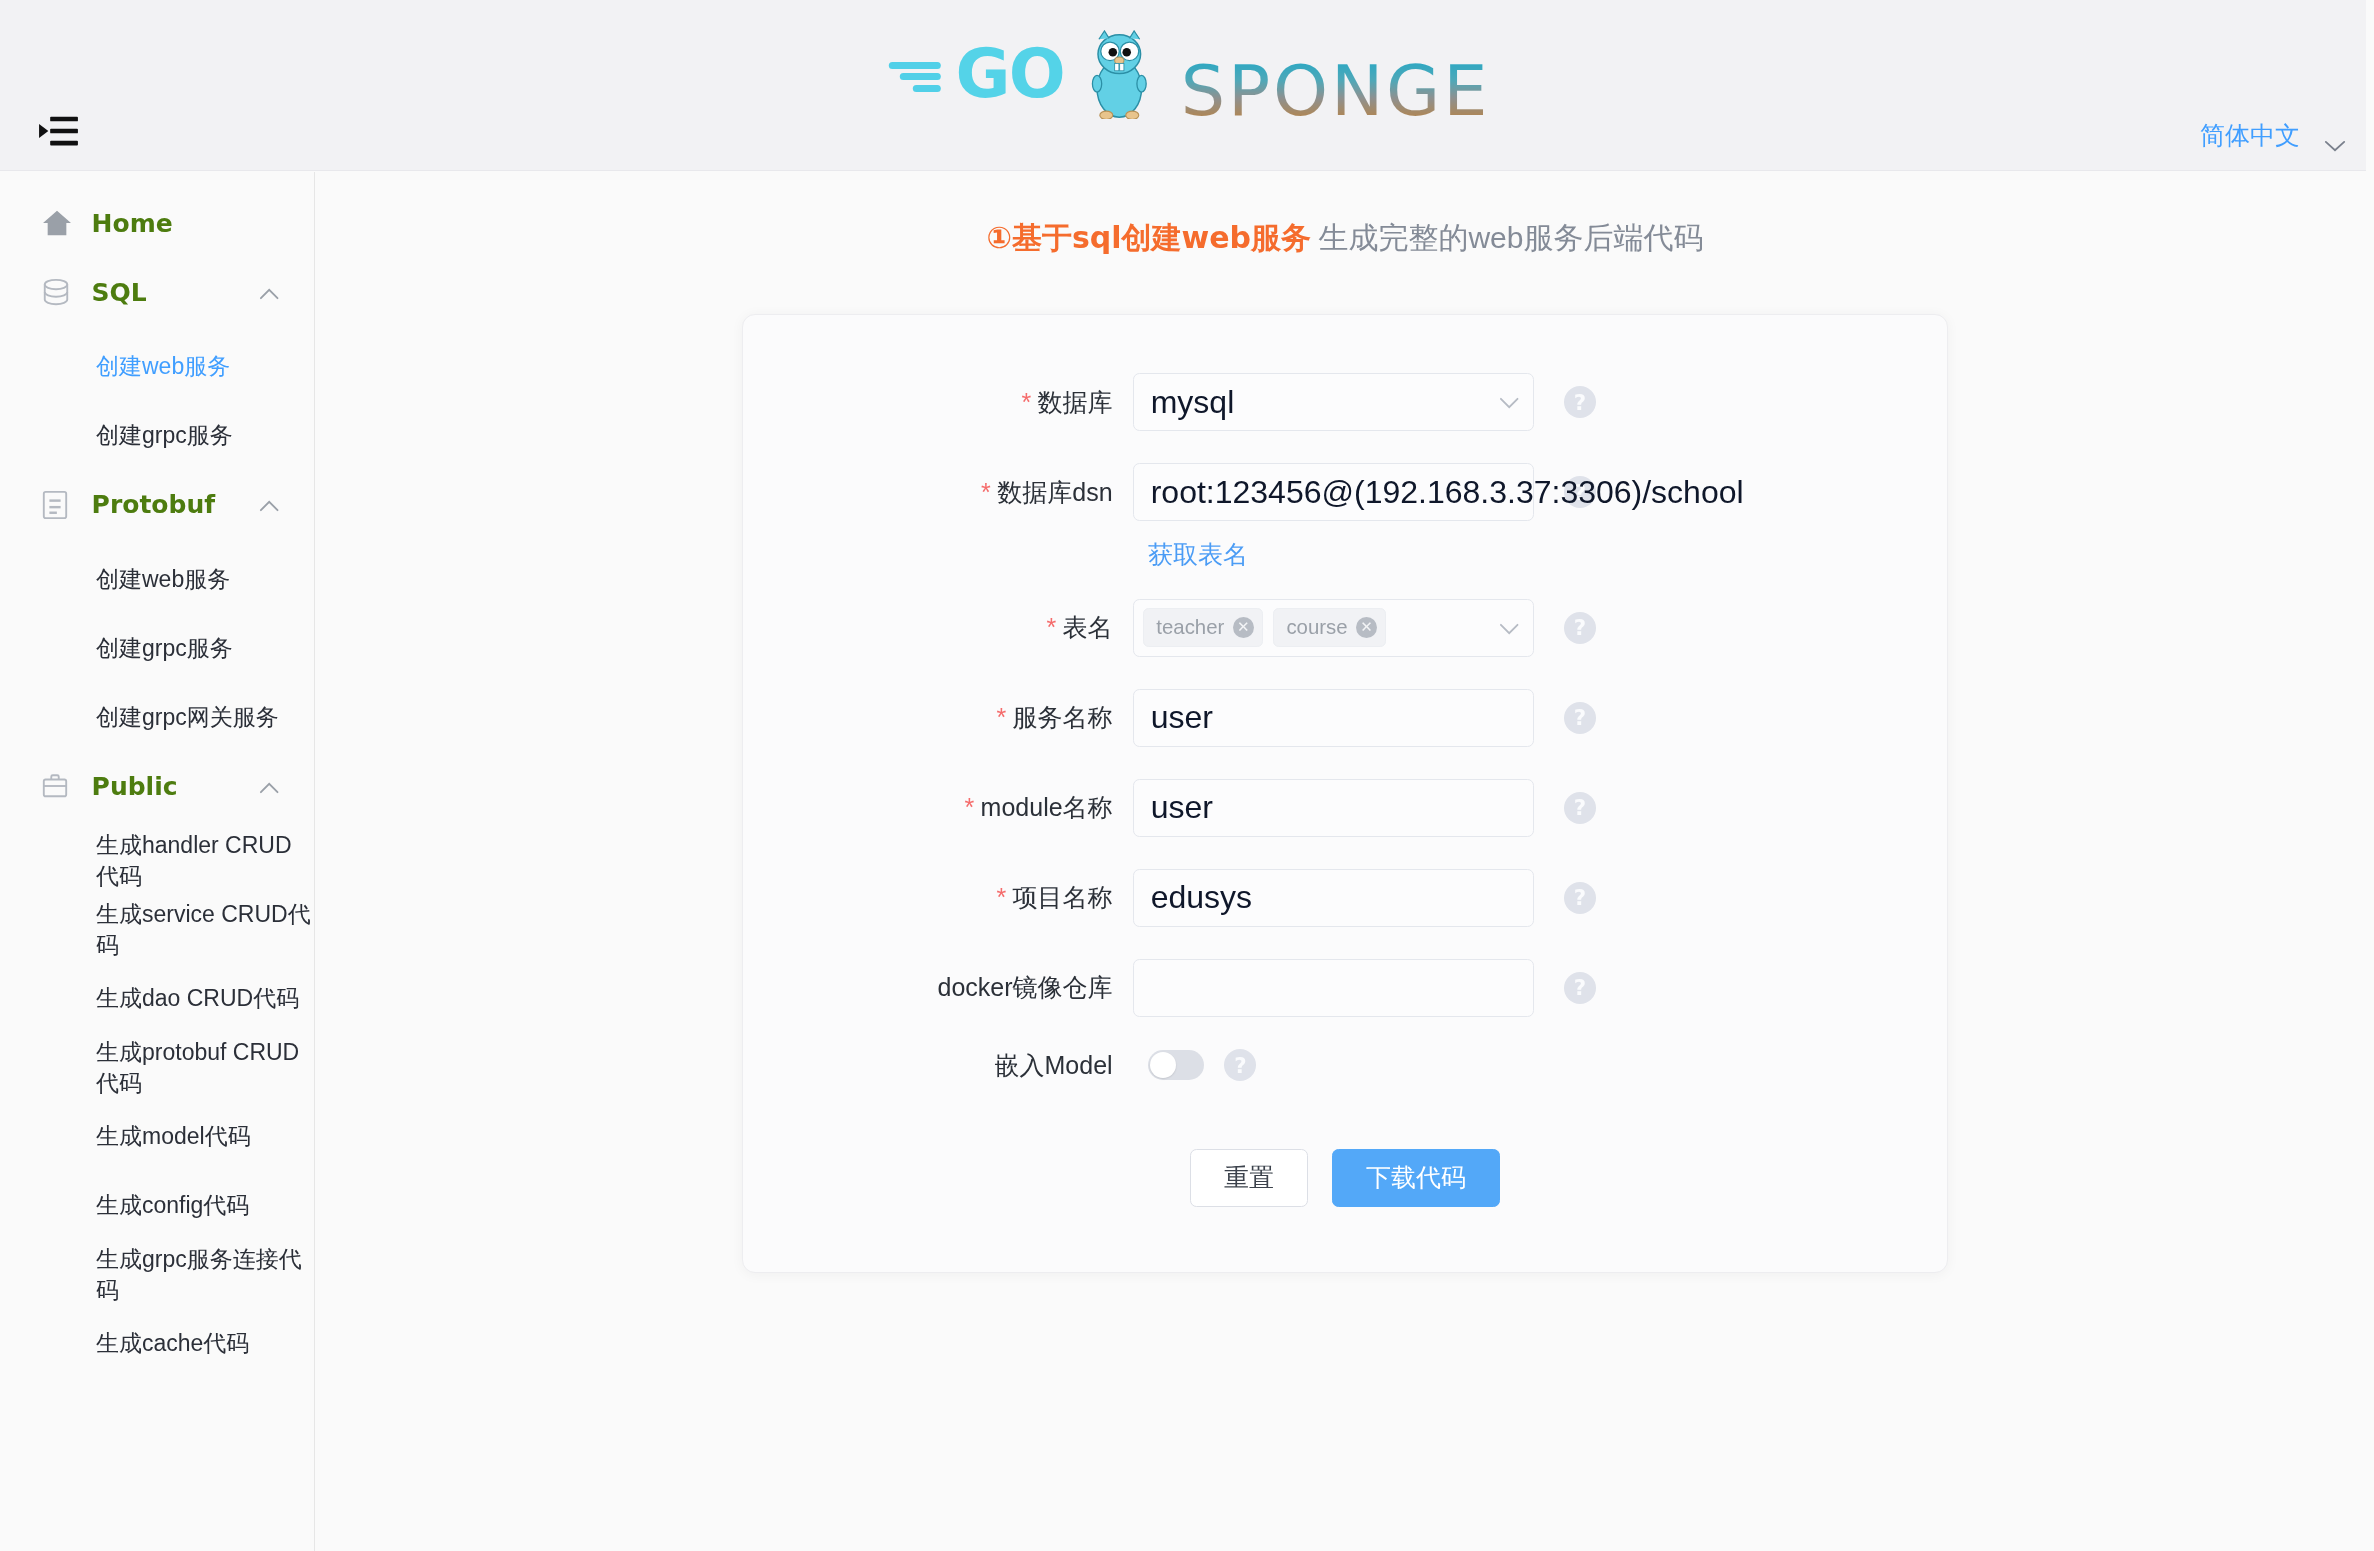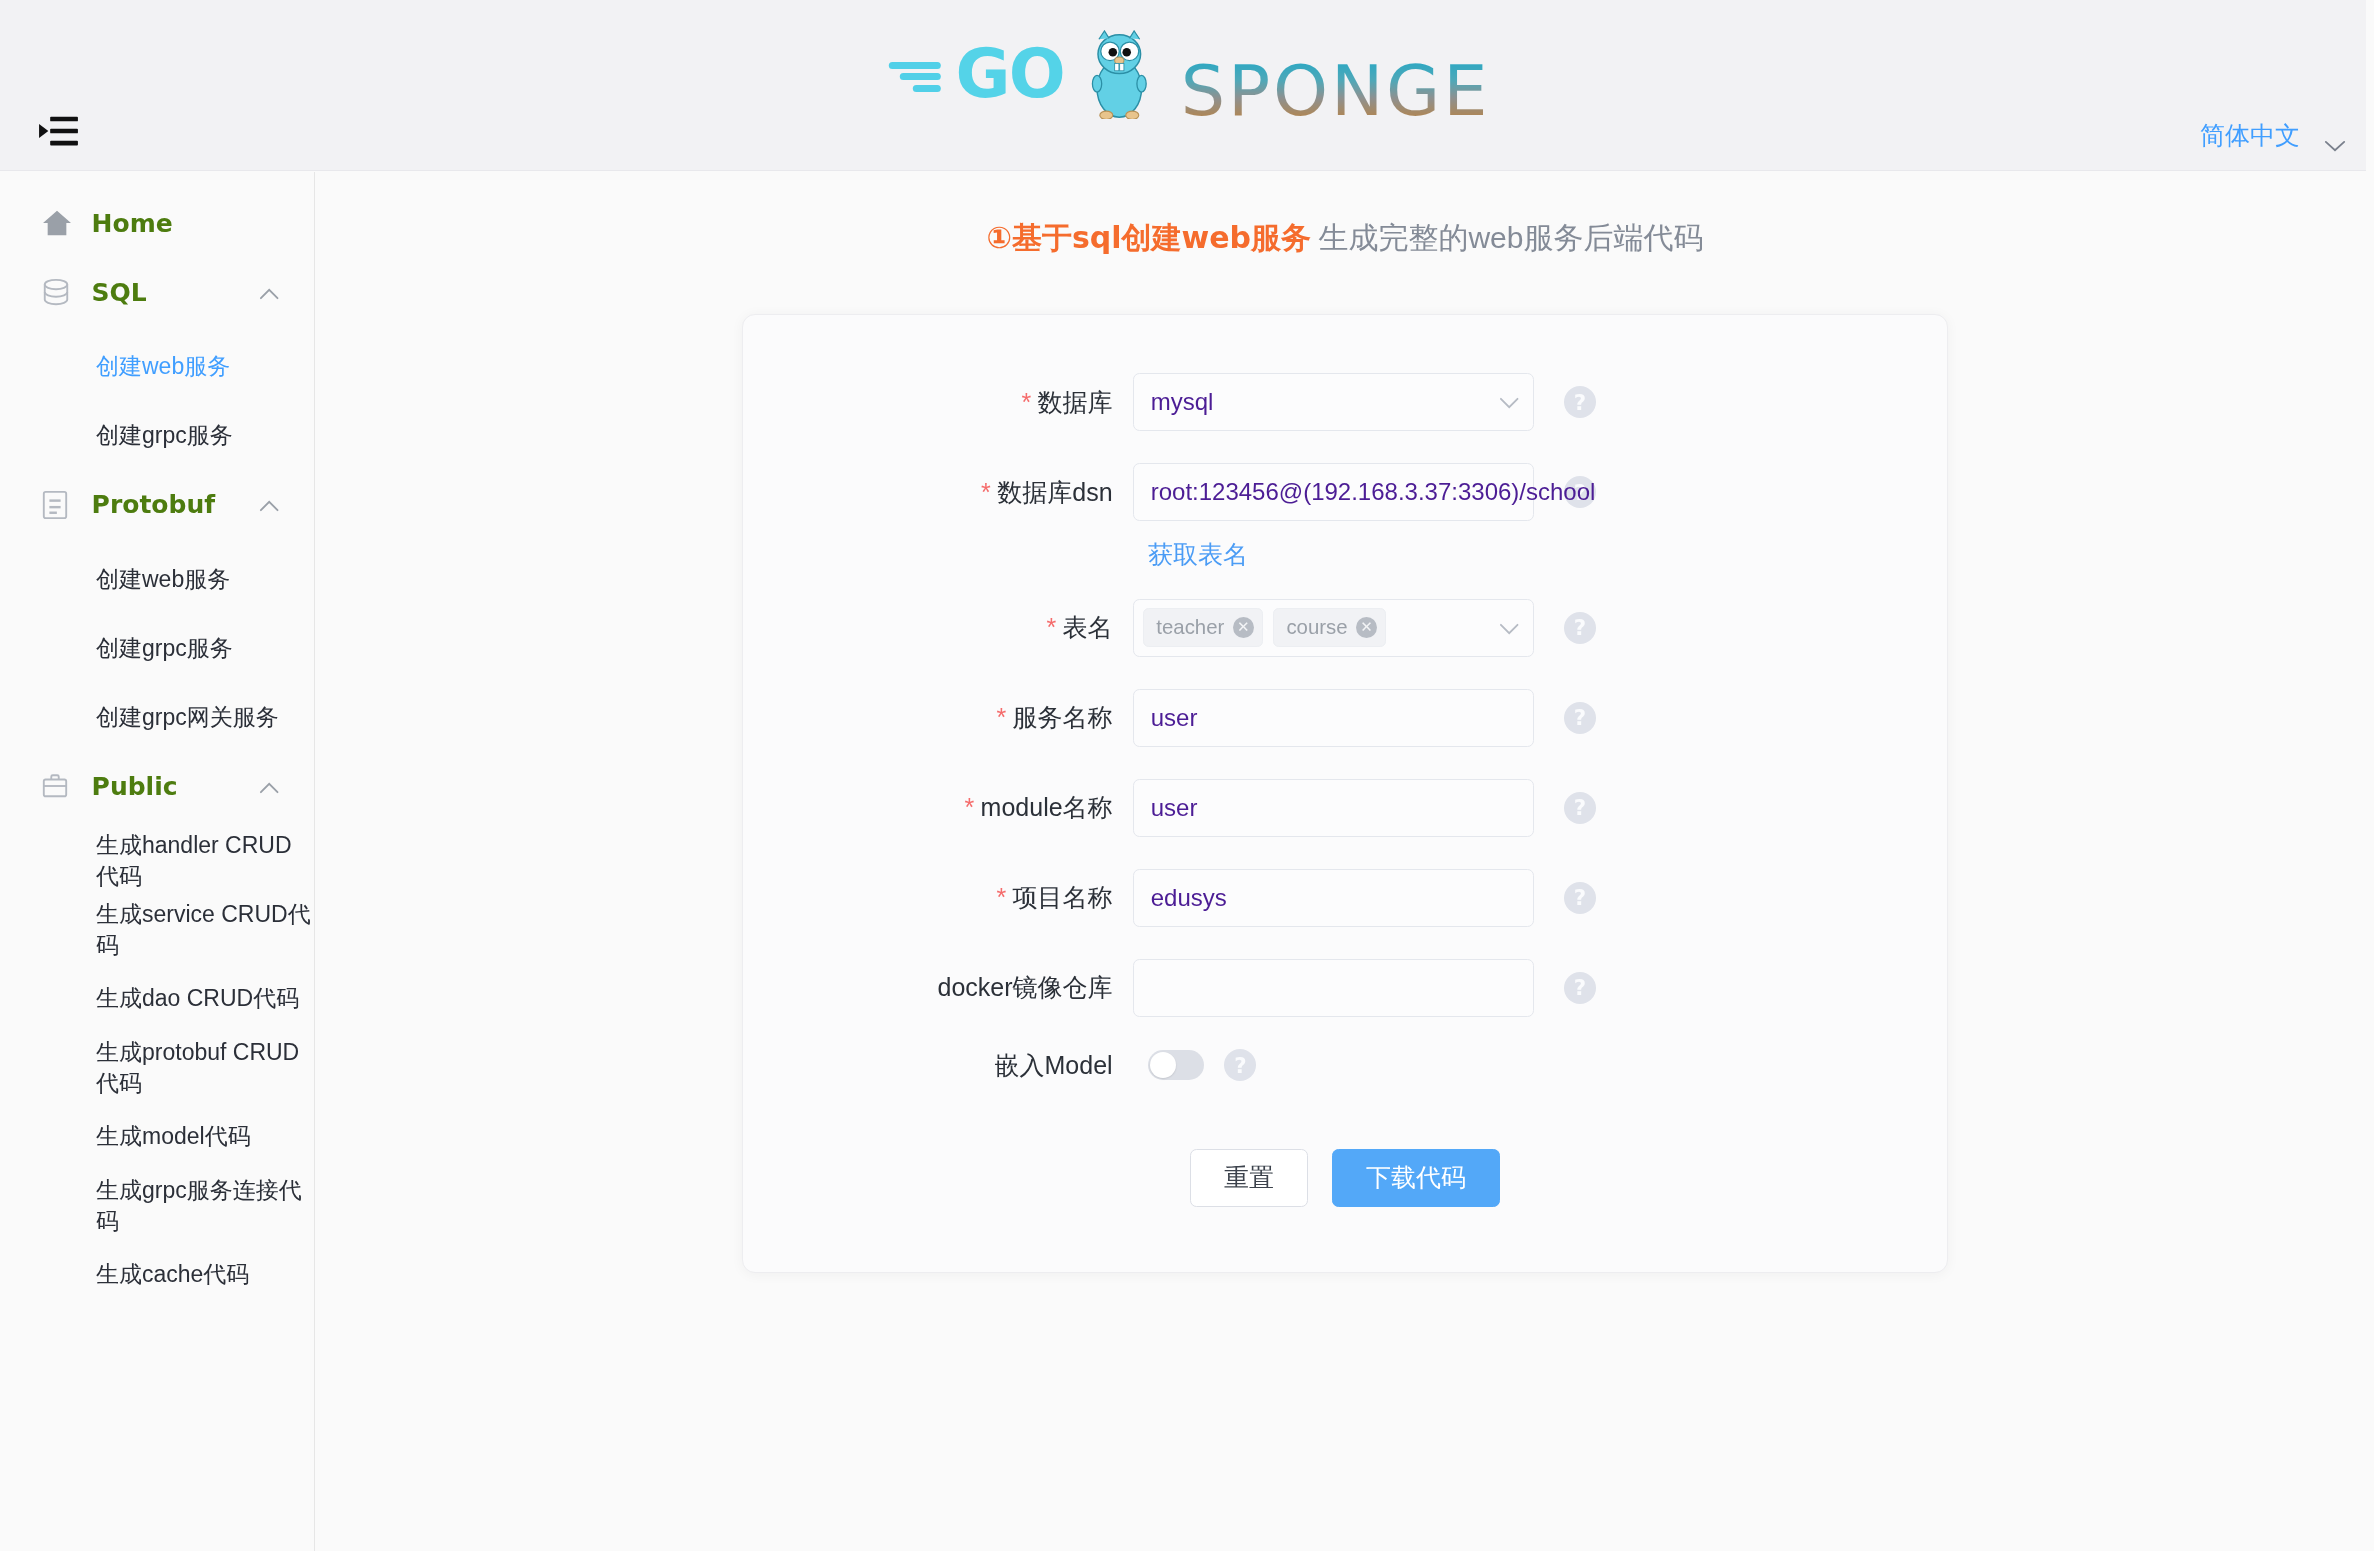--- a/index.html
+++ b/index.html
@@ -106,21 +106,21 @@
   .flabel {
     width: 390px; text-align: right; padding-right: 20.4px;
     font-size: 25px; color: #2b3038; white-space: nowrap;
   }
   .flabel .req { color: #f56c6c; margin-right: 6.5px; font-size: 25px; }
   .fctl { width: 401px; position: relative; }
   .finput {
     width: 401px; height: 58px; background: #fcfcfd;
     border: 0.9px solid #e4e7ed; border-radius: 6.5px;
     display: flex; align-items: center; padding: 0 41px 0 16.7px;
-    font-size: 24px; color: #4c1d95;
+    font-size: 32px; color: #0f172a;
   }
   .finput.plain { padding-right: 16.7px; }
   .caret {
     position: absolute; right: 15px; top: 22px; width: 20.4px; height: 12px;
   }
   .help {
     width: 32px; height: 32px; border-radius: 50%;
     background: #dfe2ea; margin-left: 30px; flex: 0 0 auto;
     display: flex; align-items: center; justify-content: center;
     color: #fafbfd; font-size: 21.3px; font-weight: 700;
@@ -288,20 +288,21 @@
           <path d="M2 11 L11 2 L20 11" fill="none" stroke="#9aa0a8" stroke-width="2" stroke-linecap="round"></path>
         </svg>
     </span>
   </div>
   <div class="gap-sm"></div>
   <div class="nav-item">生成handler CRUD代码</div>
   <div class="nav-item">生成service CRUD代码</div>
   <div class="nav-item">生成dao CRUD代码</div>
   <div class="nav-item">生成protobuf CRUD代码</div>
   <div class="nav-item">生成model代码</div>
+  <div class="nav-item">生成config代码</div>
   <div class="nav-item">生成grpc服务连接代码</div>
   <div class="nav-item">生成cache代码</div>
 </div>
 
 <div class="main">
 
   <div class="page-title">
     <span class="t-strong">①基于sql创建web服务</span><span class="t-sub">生成完整的web服务后端代码</span>
   </div>
 

